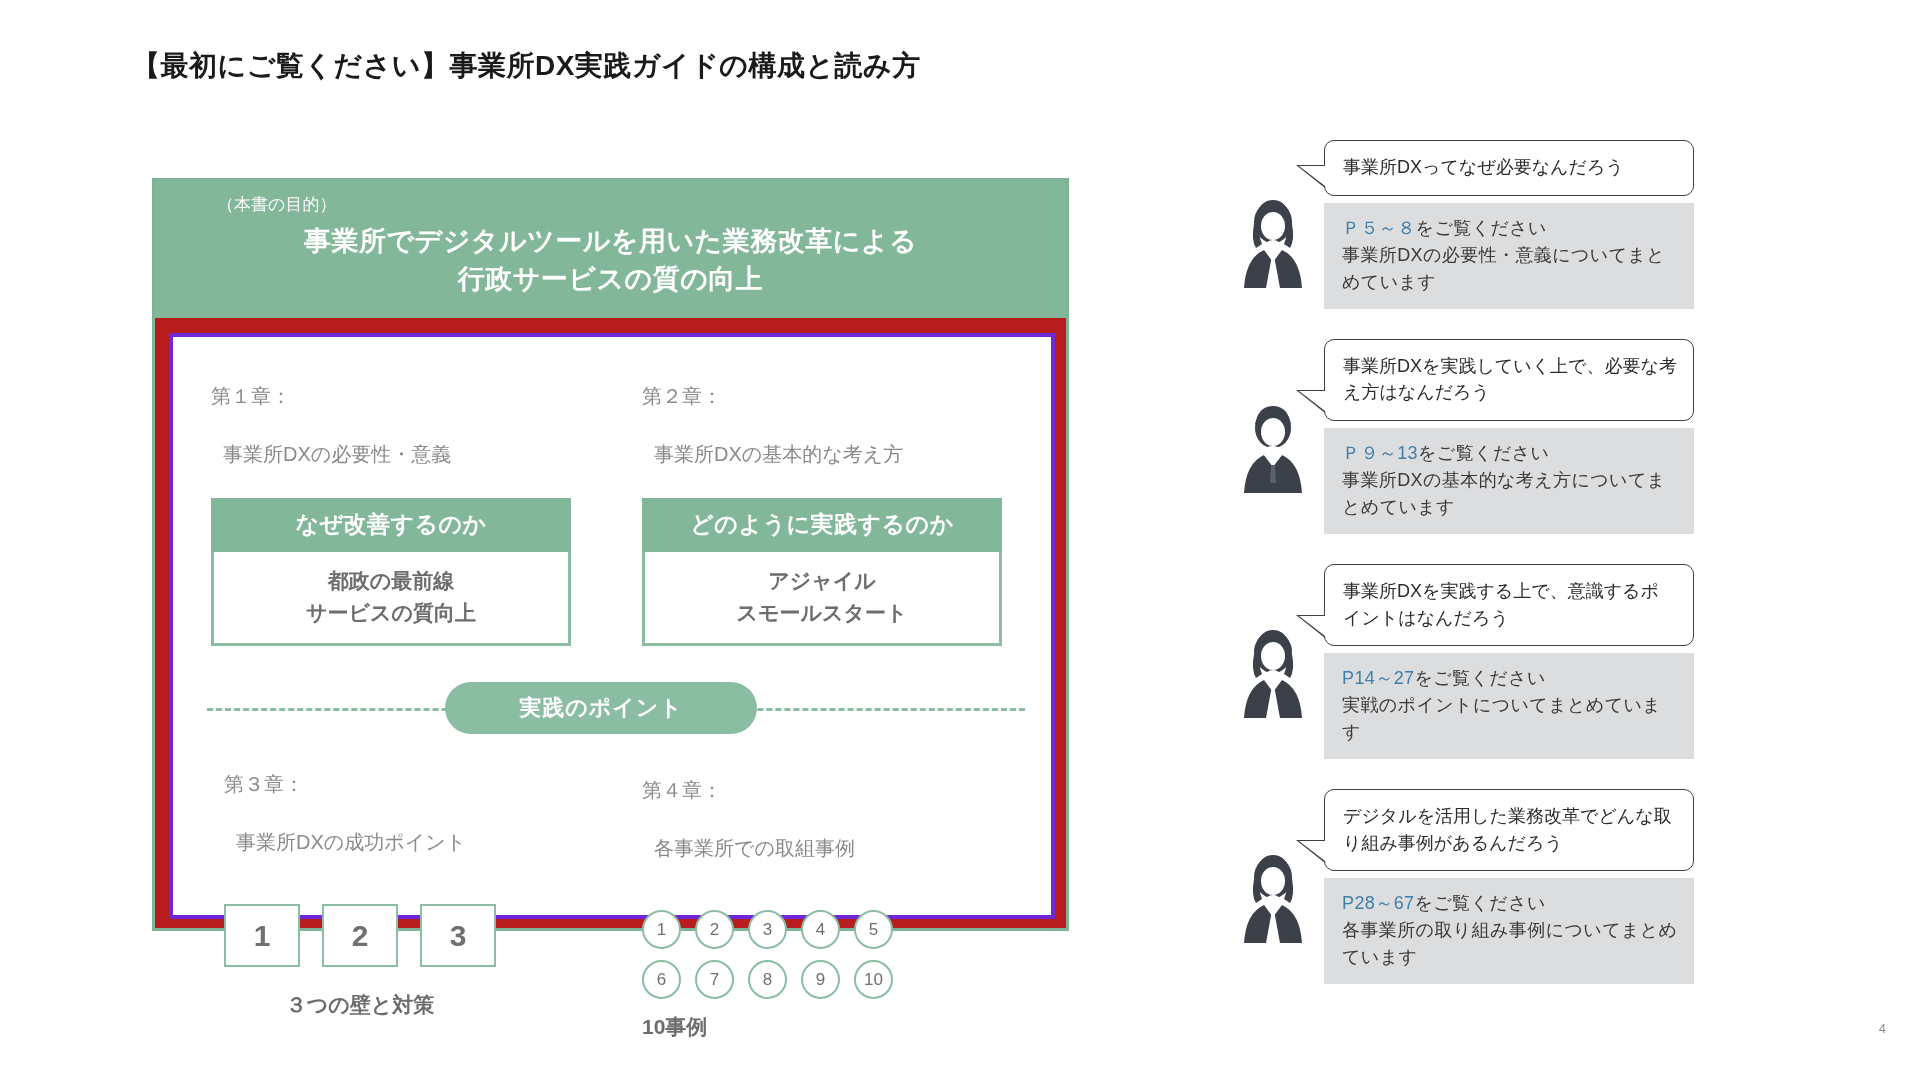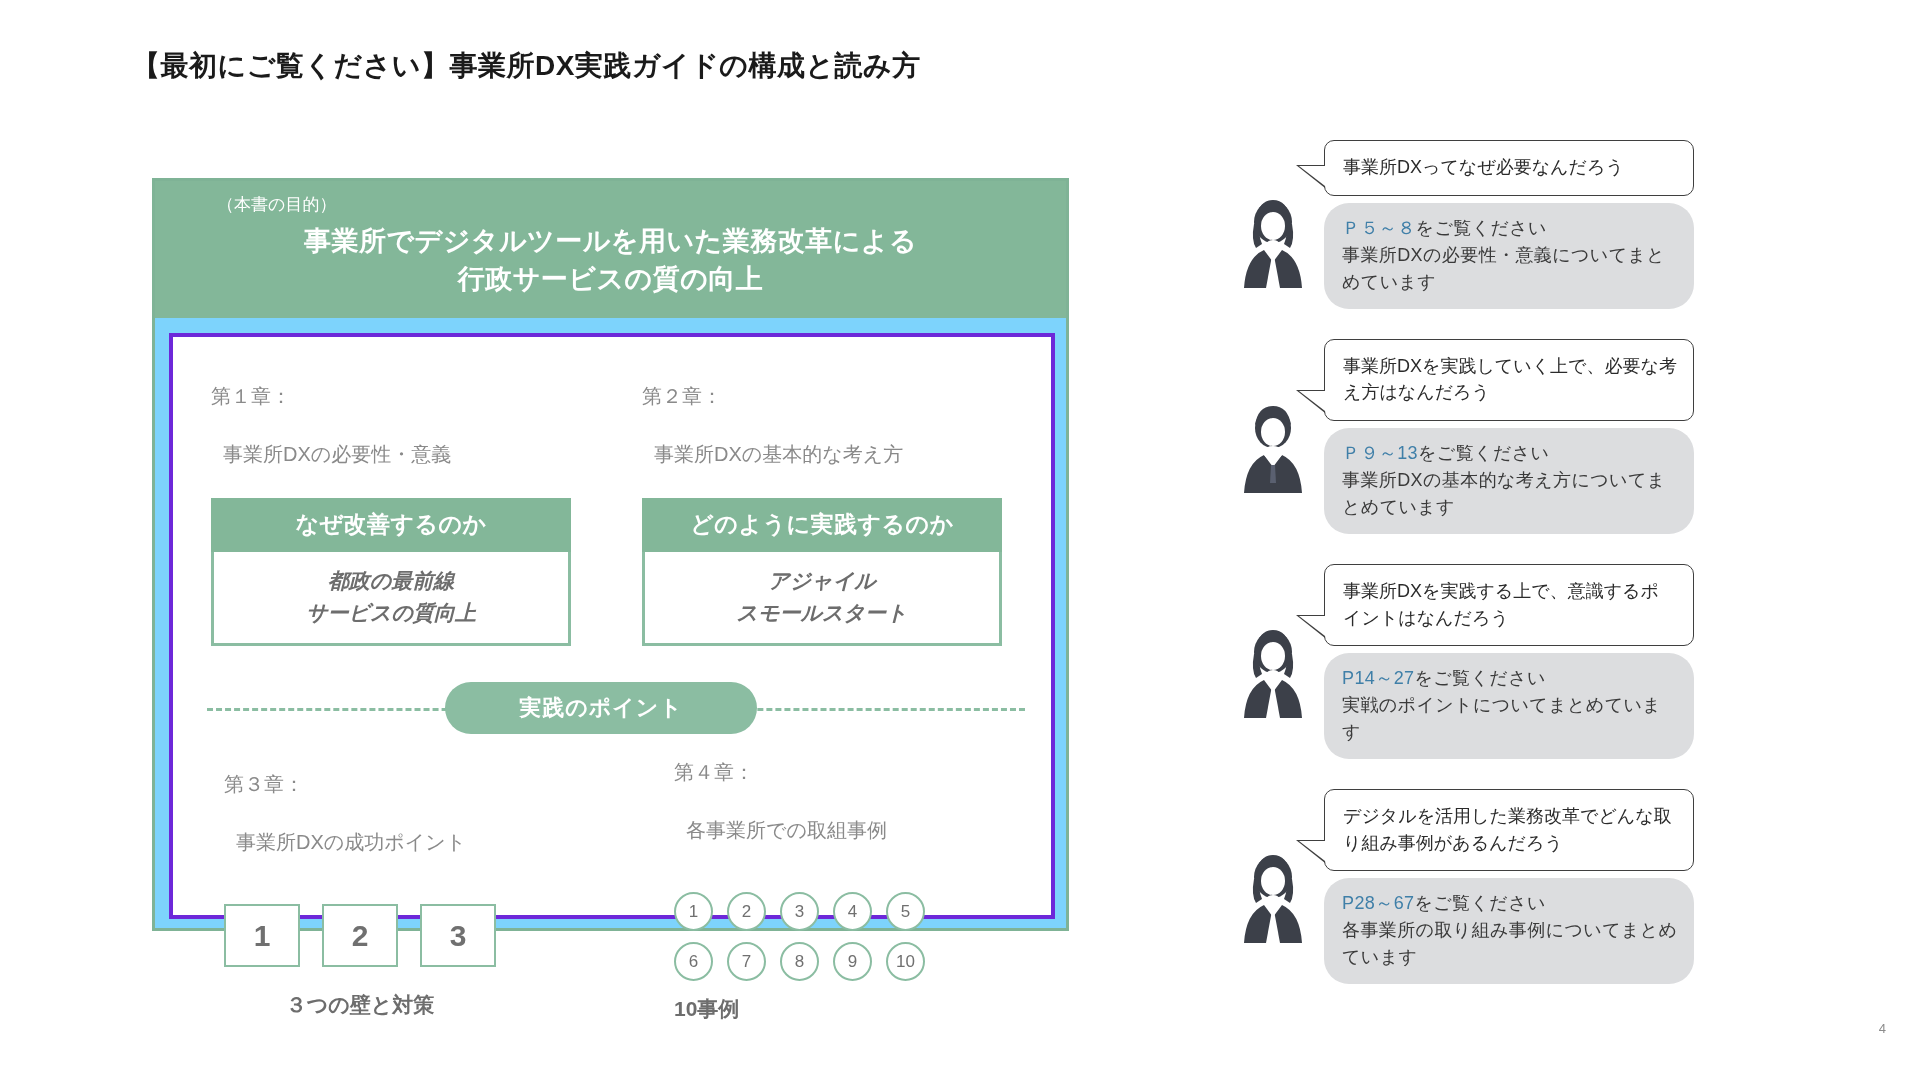--- a/index.html
+++ b/index.html
@@ -30,21 +30,21 @@
   }
 
   
   .diagram {
     position: absolute;
     left: 152px;
     top: 178px;
     width: 917px;
     height: 753px;
     border: 3px solid #7fb396;
-    background: #7dd3fc;
+    background: #b91c1c;
   }
   .purpose-band {
     position: absolute;
     left: 0;
     top: 0;
     width: 100%;
     height: 137px;
     background: #83b799;
     padding: 12px 0 0 0;
   }
@@ -103,21 +103,20 @@
   .white-box {
     border: 3px solid #8bbda2;
     border-top: none;
     background: #ffffff;
     color: #6d6d6d;
     font-size: 21px;
     font-weight: bold;
     text-align: center;
     line-height: 1.5;
     padding: 13px 0 15px;
-    font-style: italic;
   }
 
   
   #chap1 { left: 38px;  top: 16px;  width: 360px; }
   
   #chap2 { left: 469px; top: 16px;  width: 360px; }
 
   
   .divider {
     position: absolute;
@@ -138,21 +137,21 @@
     font-size: 22px;
     font-weight: bold;
     display: flex;
     align-items: center;
     justify-content: center;
     letter-spacing: 1px;
   }
 
   
   #chap3 { left: 38px;  top: 404px; width: 380px; margin-left: 13px; }
-  #chap4 { left: 469px; top: 392px; width: 390px; margin-left: 32px; }
+  #chap4 { left: 469px; top: 410px; width: 390px; }
 
   .num-boxes {
     display: flex;
     gap: 22px;
     margin-top: 18px;
   }
   .num-box {
     width: 76px;
     height: 63px;
     border: 2px solid #8bbda2;
@@ -248,21 +247,20 @@
   .answer {
     margin-left: 96px;
     margin-top: 7px;
     background: #dcdddf;
     padding: 12px 16px 13px 18px;
     font-size: 18px;
     line-height: 1.5;
     color: #3a3a3a;
     width: 370px;
     letter-spacing: 0.4px;
-    border-radius: 25px;
   }
   .answer .pg { color: #3f7fa8; }
   .avatar {
     position: absolute;
     left: 6px;
     width: 78px;
     height: 90px;
   }
   .avatar svg { width: 78px; height: 90px; display: block; }
 

